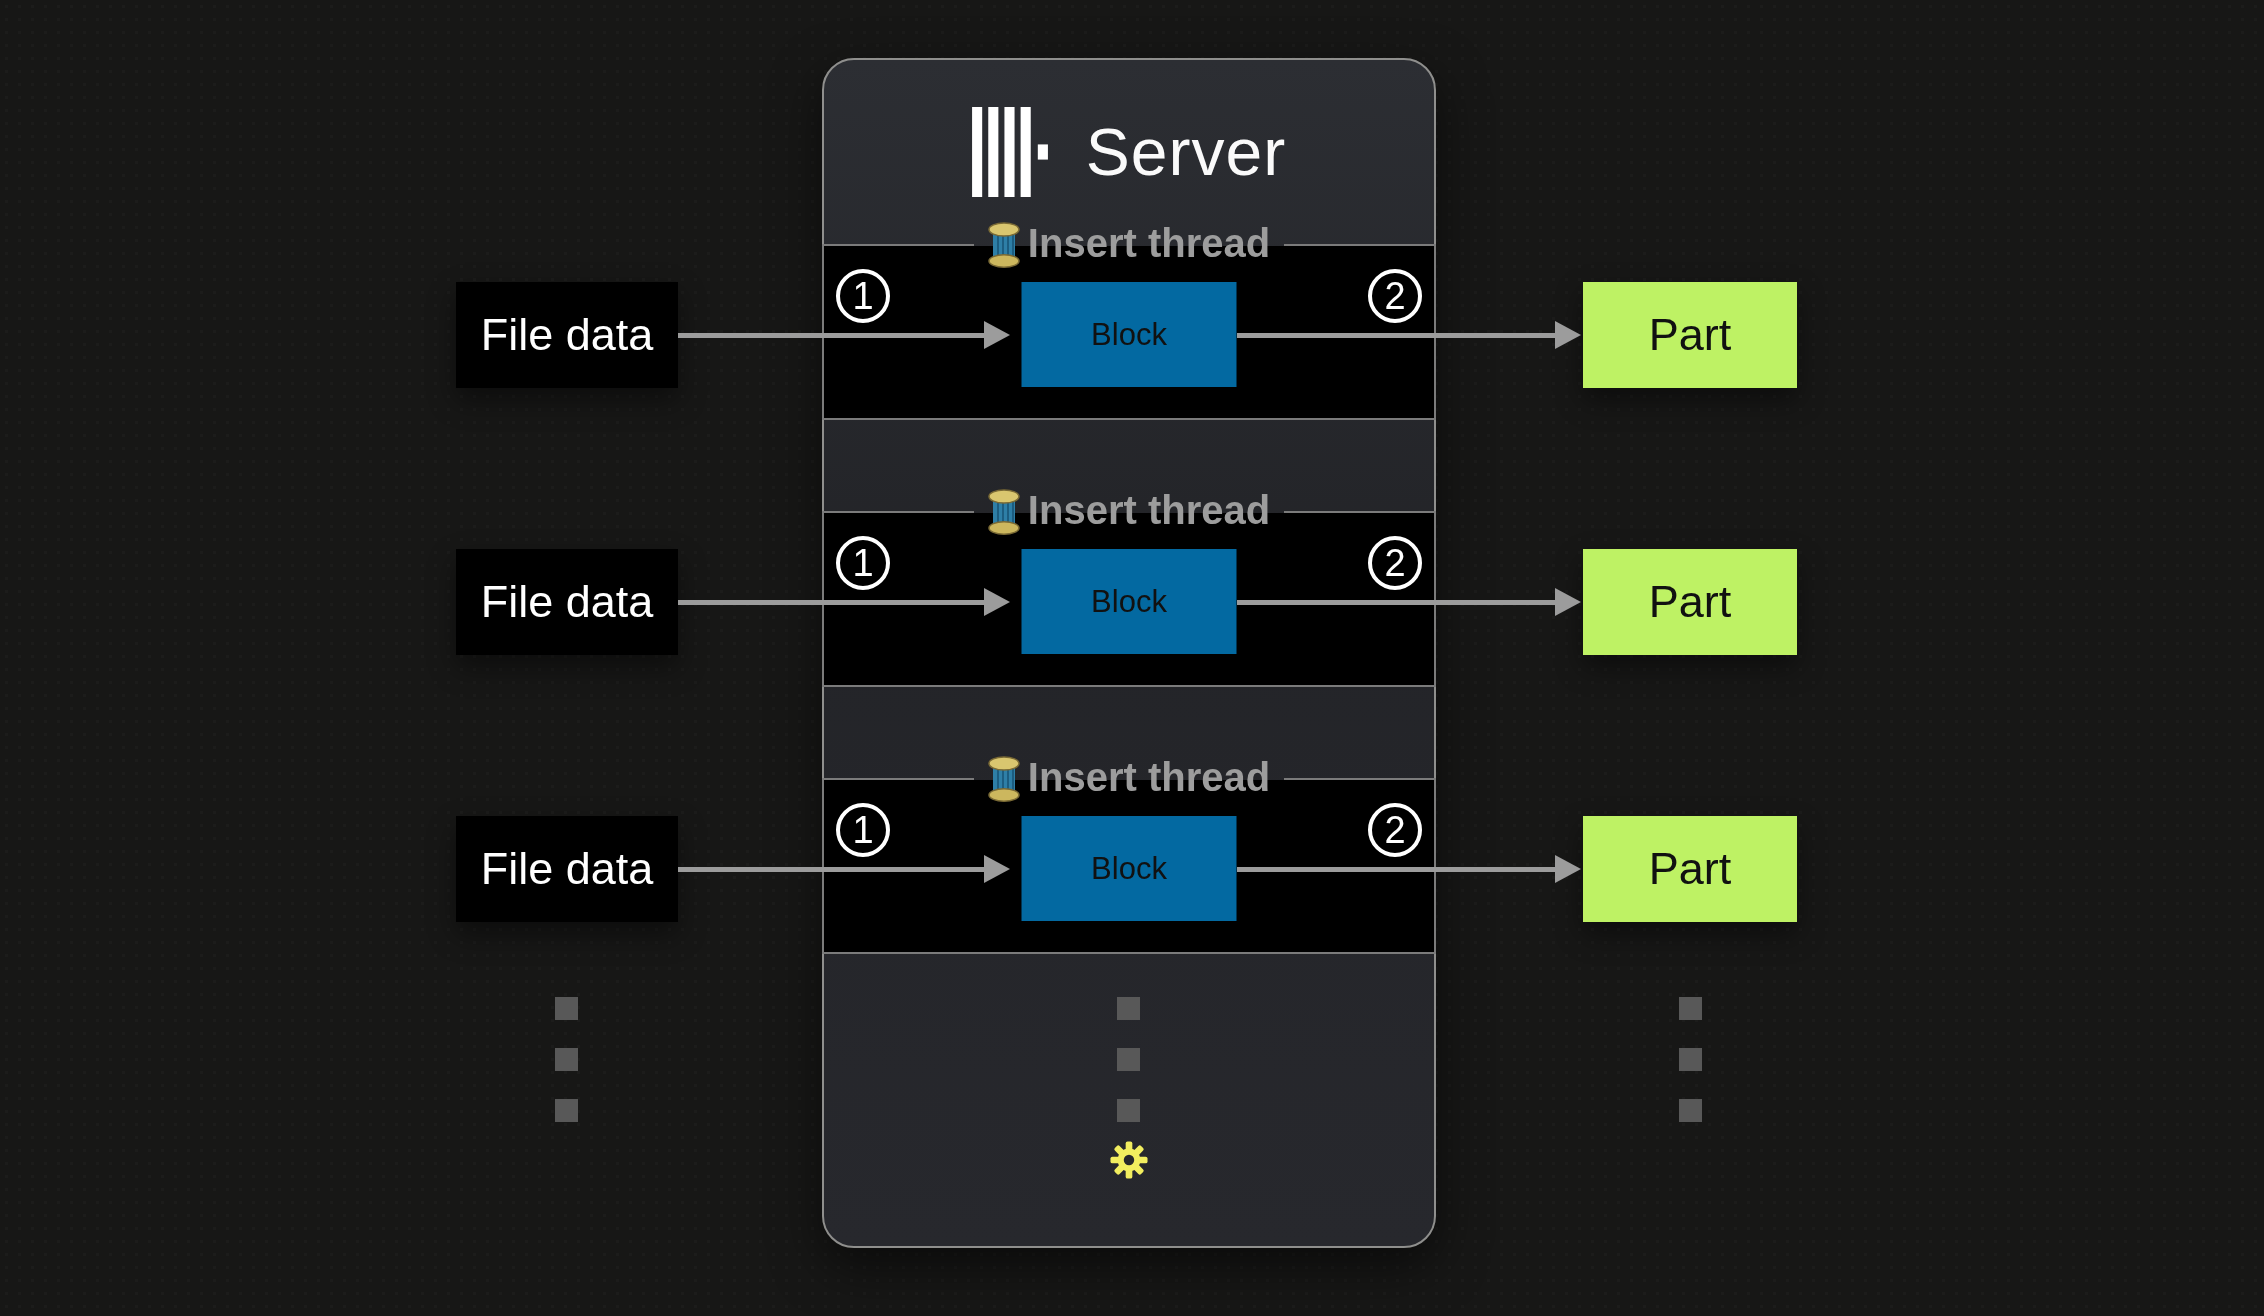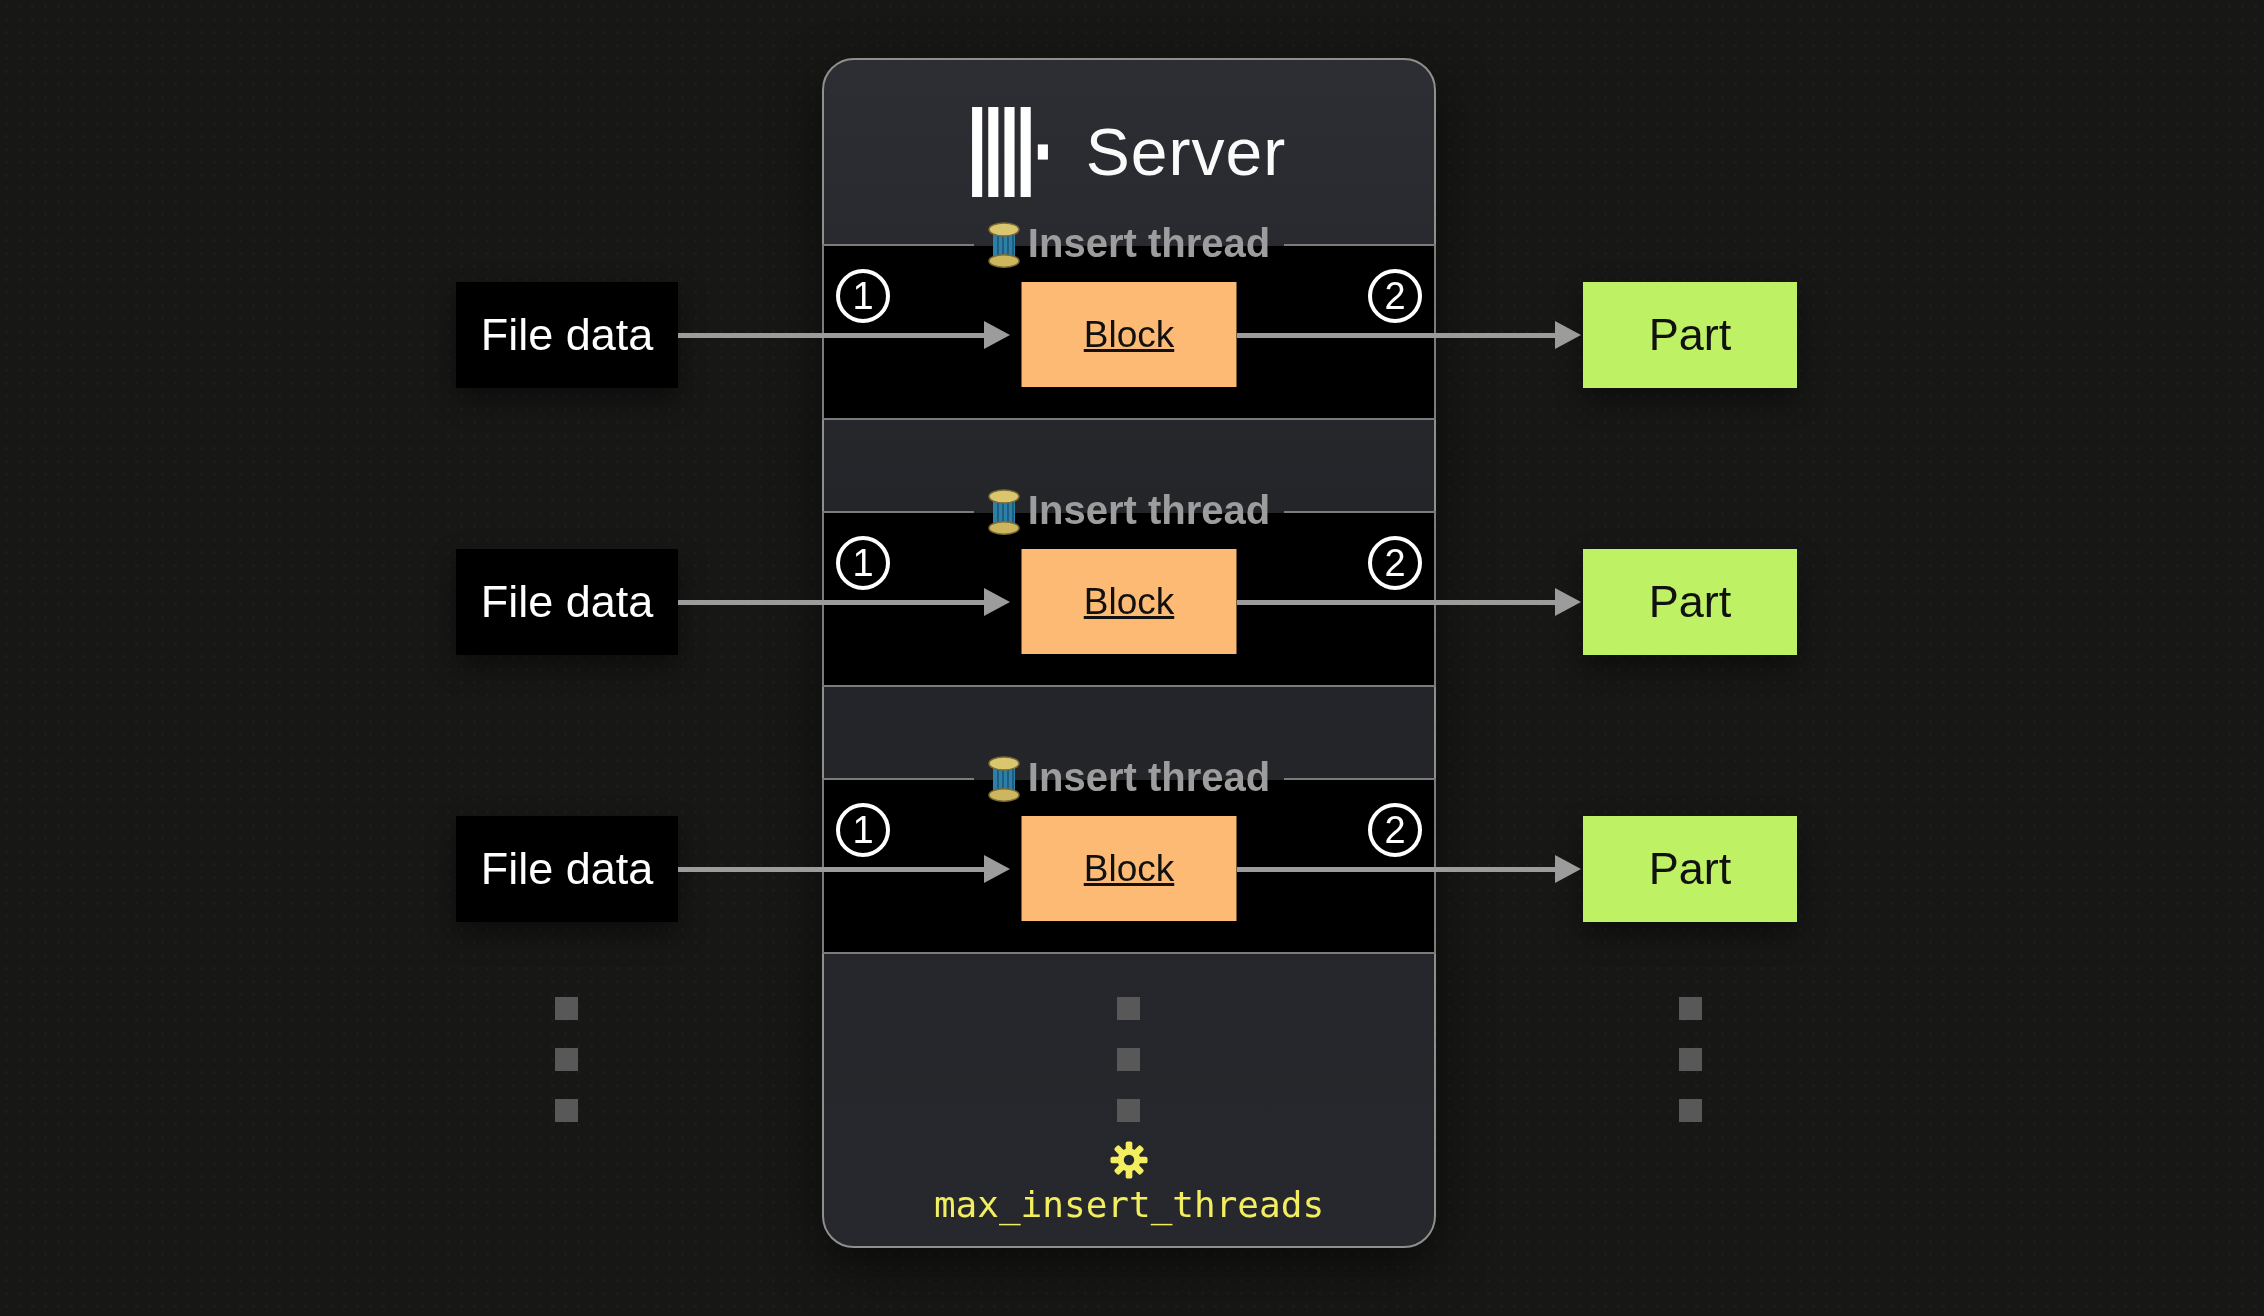--- a/index.html
+++ b/index.html
@@ -36,23 +36,23 @@
     position:absolute;left:822px;width:614px;height:46px;
     display:flex;align-items:center;z-index:4;
   }
   .legend-row.r1{top:222px}.legend-row.r2{top:489px}.legend-row.r3{top:756px}
   .legend-line{flex:1;height:2px;background:#7b7b7b;}
   .legend-content{display:flex;align-items:center;gap:8px;margin:0 14px;font-weight:bold;}
   .legend-text{color:#9d9d9d;font-size:40px;white-space:nowrap;margin-top:-4px;}
 
   .block{
     position:absolute;left:50%;transform:translateX(-50%);top:36px;
-    width:215px;height:105px;background:#fdba74;
+    width:215px;height:105px;background:#0369a1;
     display:flex;align-items:center;justify-content:center;
-    color:#111;font-size:37px;text-decoration:underline;
+    color:#111;font-size:31px;
   }
   .step-circle{
     position:absolute;top:23px;width:54px;height:54px;box-sizing:border-box;
     border:4px solid #fff;border-radius:50%;
     display:flex;align-items:center;justify-content:center;
     color:#fff;font-size:38px;font-weight:500;
   }
   .step-circle.left{left:12px}
   .step-circle.right{right:12px}
 
@@ -242,15 +242,14 @@
         <rect x="16.5" y="0.5" width="7" height="10" rx="2" transform="rotate(90 20 20)"></rect>
         <rect x="16.5" y="0.5" width="7" height="10" rx="2" transform="rotate(135 20 20)"></rect>
         <rect x="16.5" y="0.5" width="7" height="10" rx="2" transform="rotate(180 20 20)"></rect>
         <rect x="16.5" y="0.5" width="7" height="10" rx="2" transform="rotate(225 20 20)"></rect>
         <rect x="16.5" y="0.5" width="7" height="10" rx="2" transform="rotate(270 20 20)"></rect>
         <rect x="16.5" y="0.5" width="7" height="10" rx="2" transform="rotate(315 20 20)"></rect>
       </g>
       <circle cx="20" cy="20" r="5.5" fill="#26272c"></circle>
     </svg>
   </div>
-  <div class="setting-label">max_insert_threads</div>
 
 </div>
 
 </body></html>

